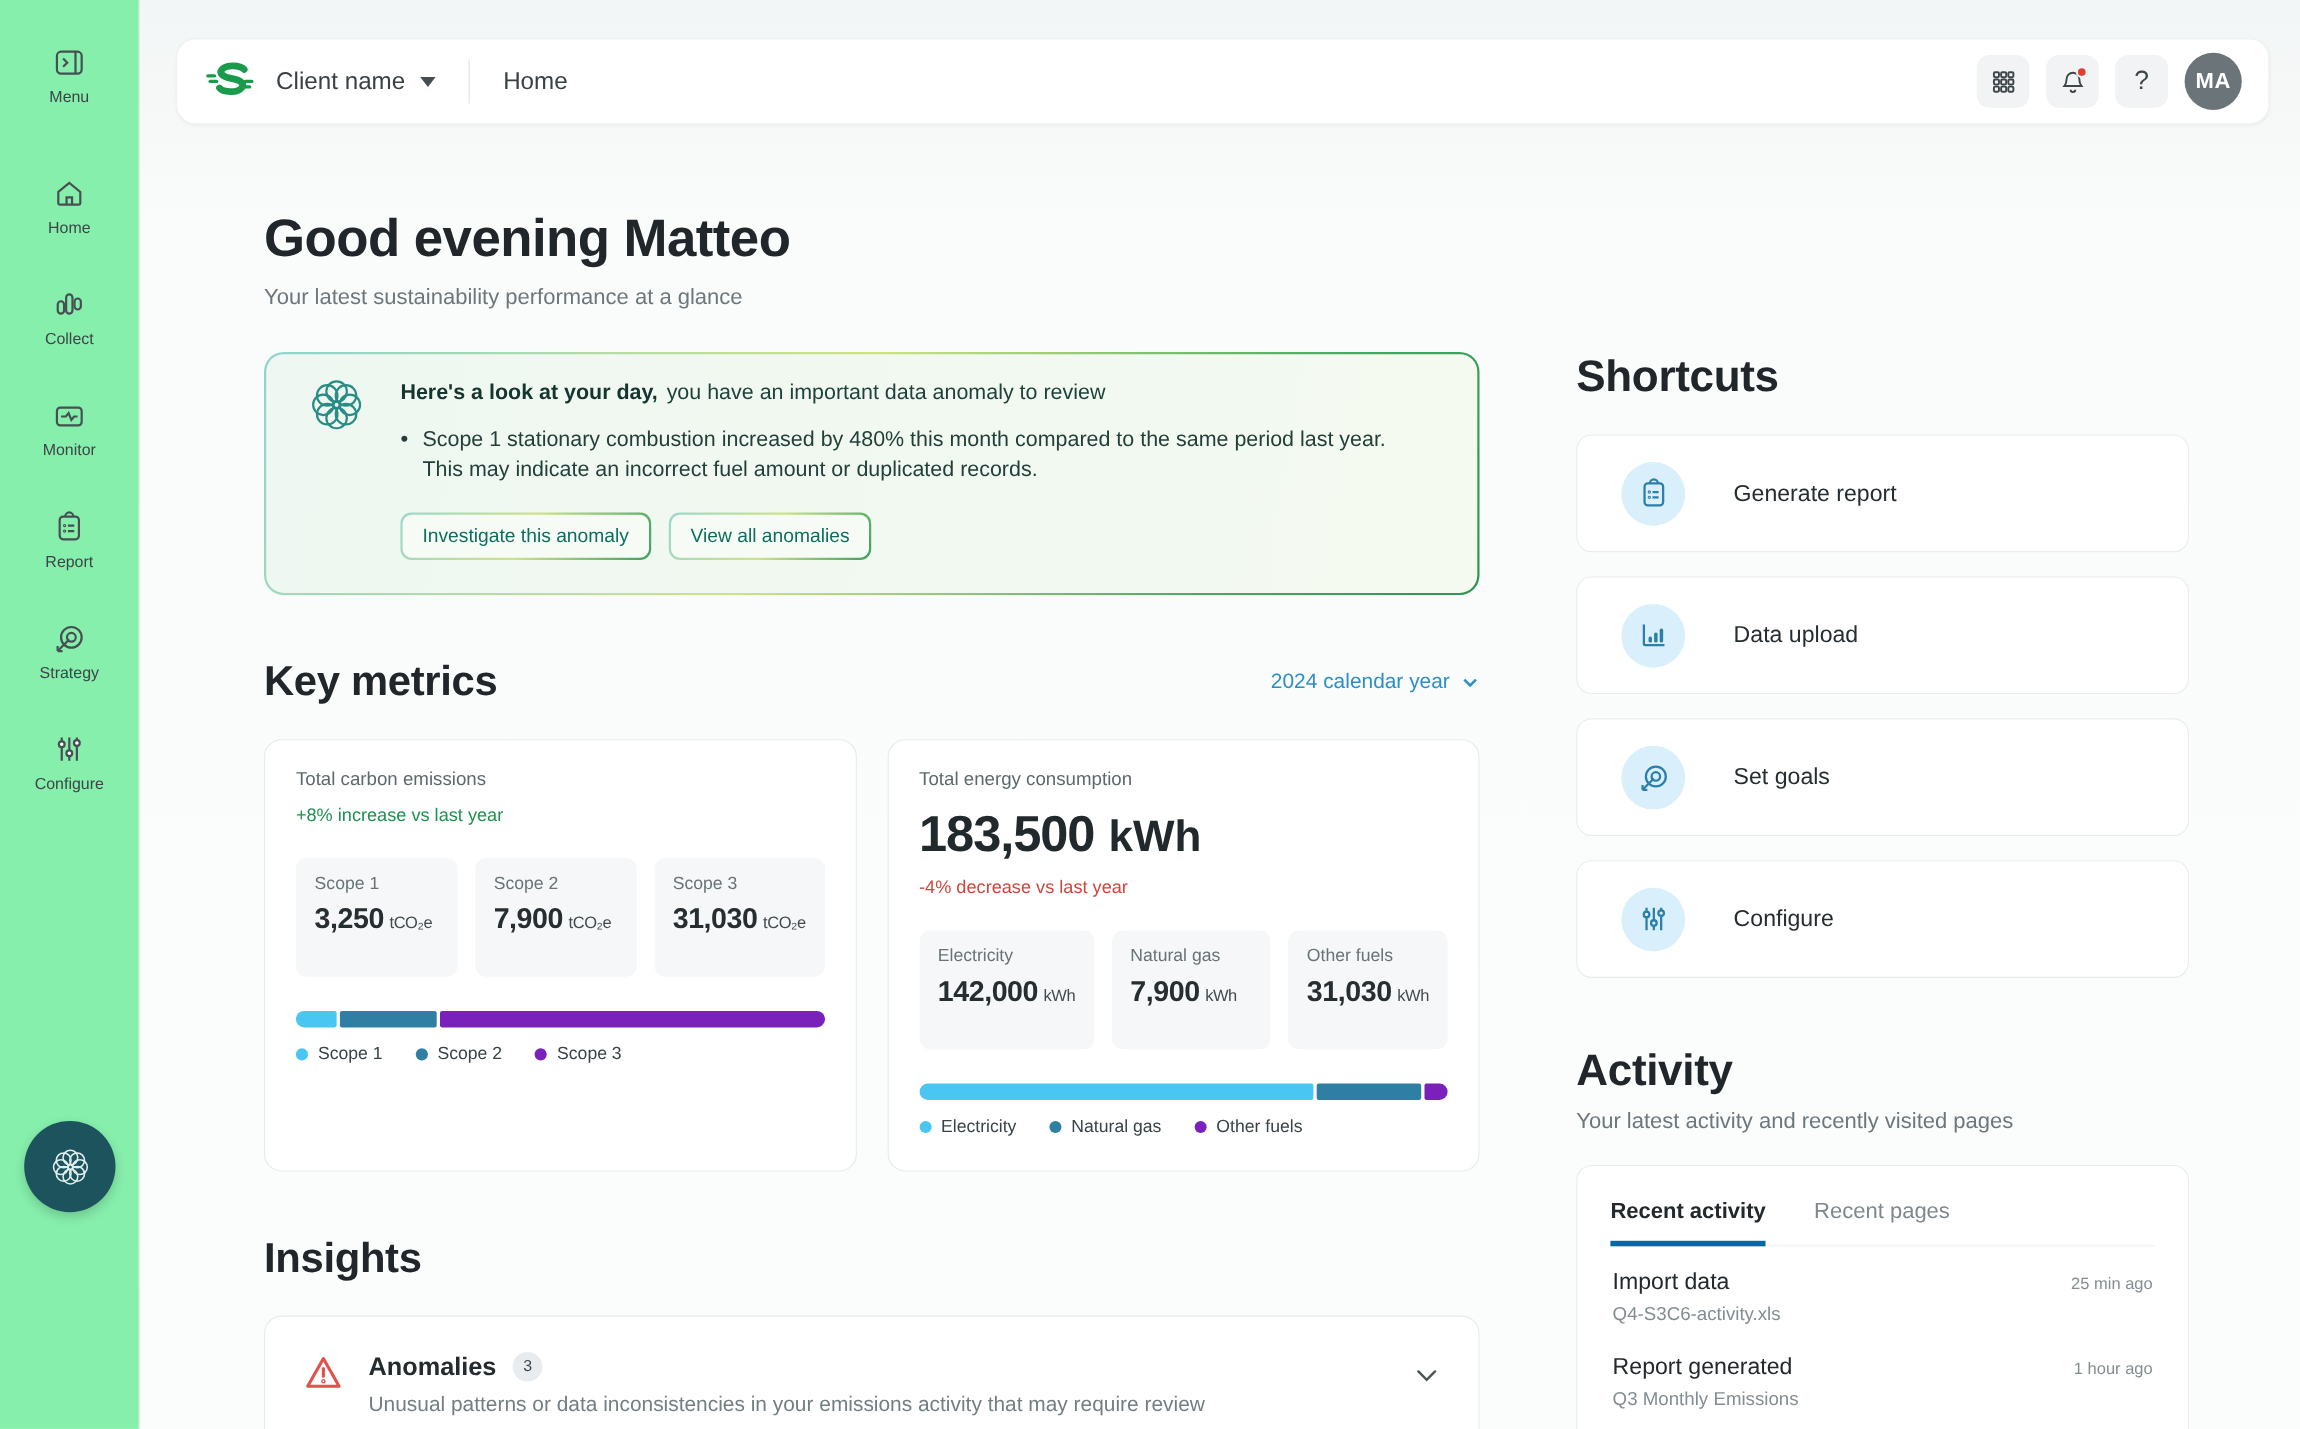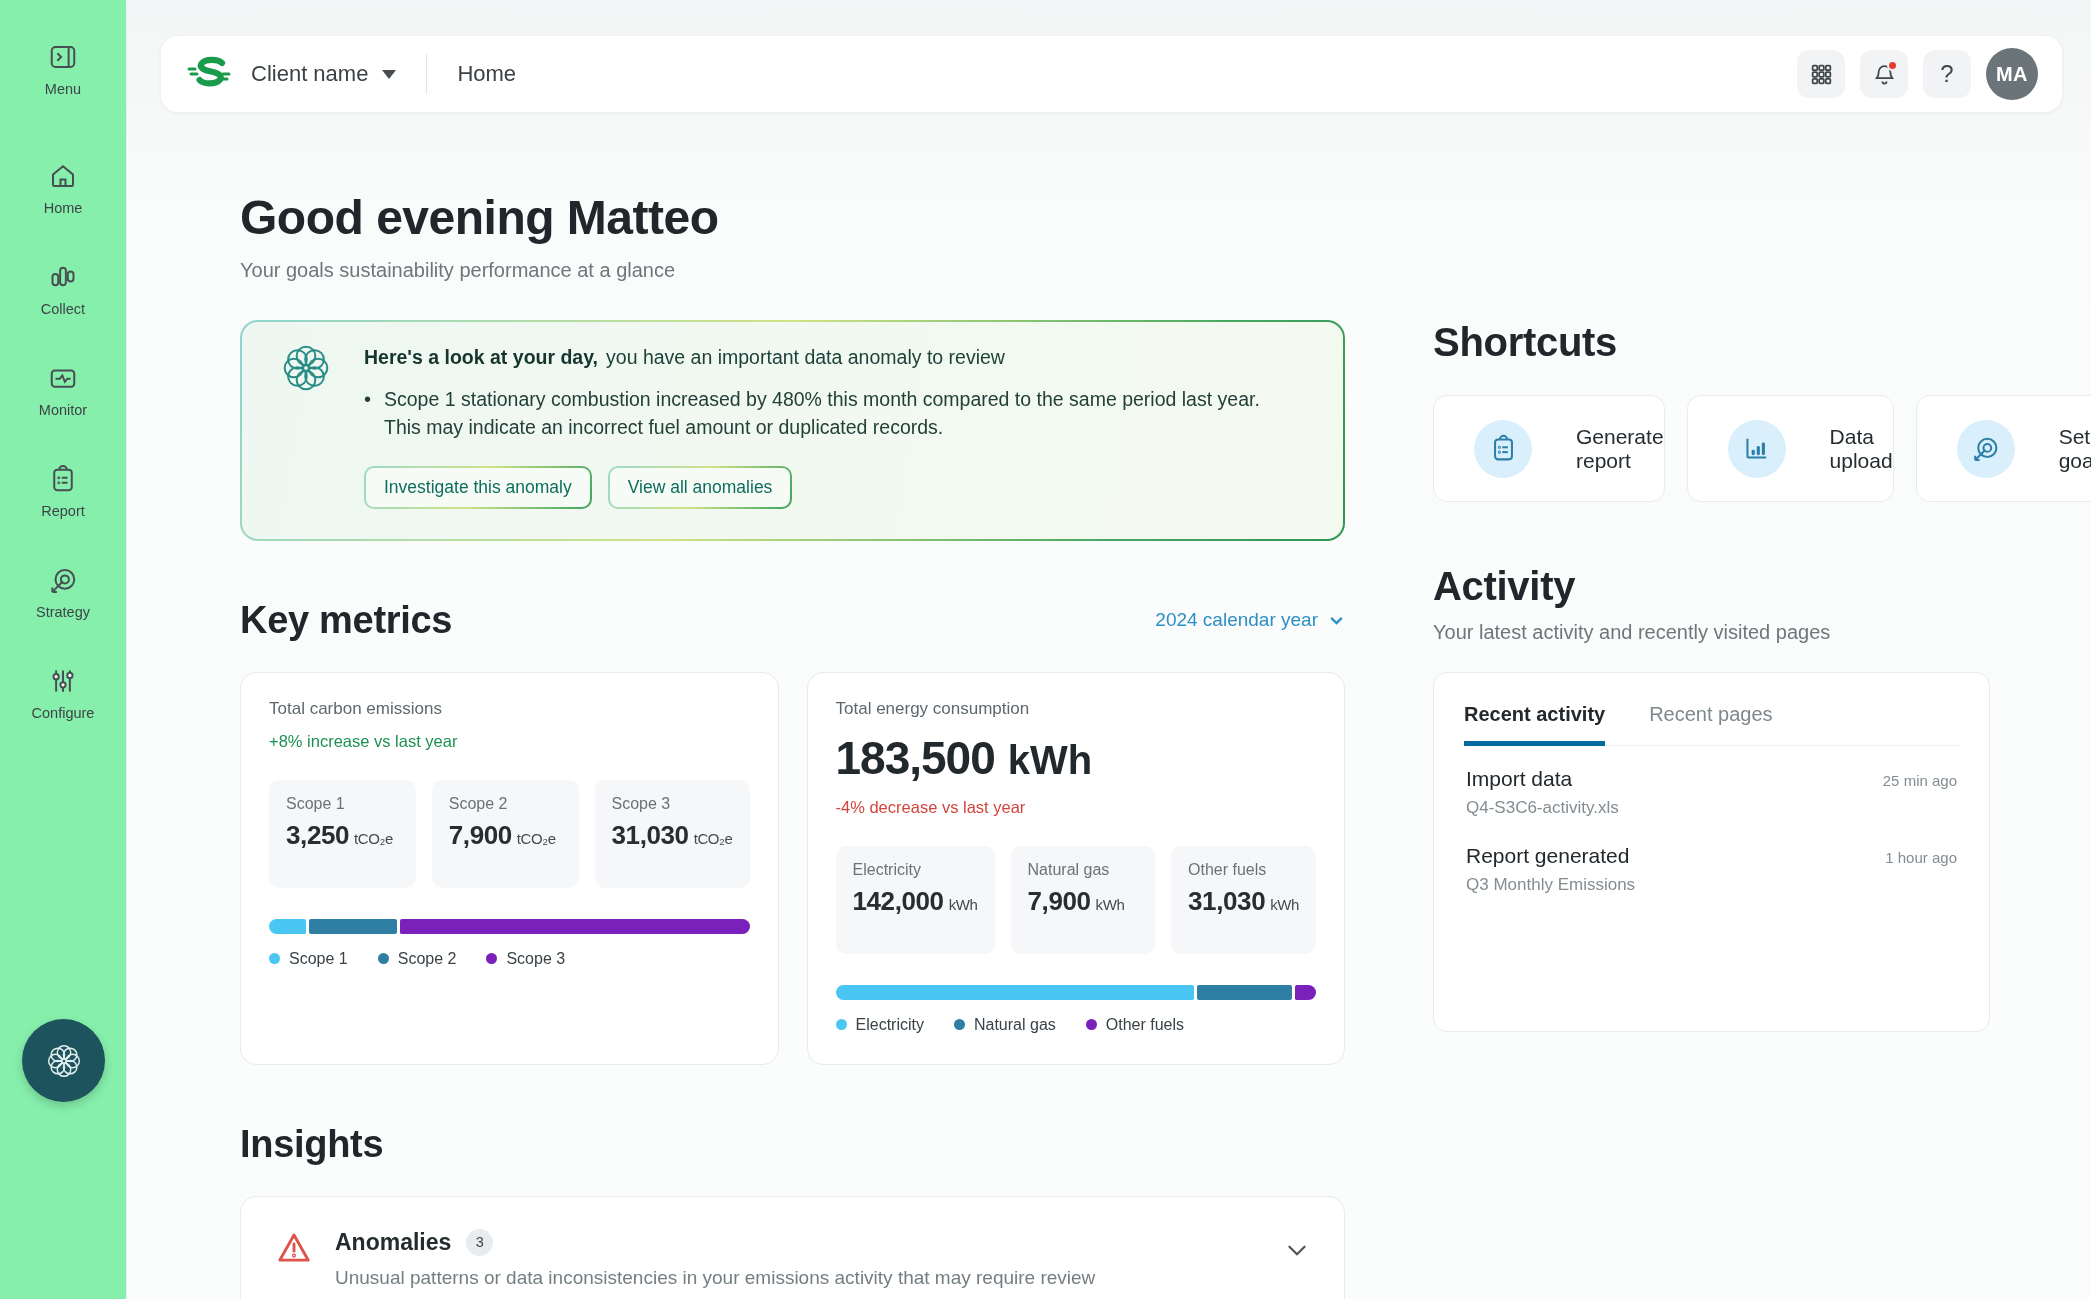--- a/index.html
+++ b/index.html
@@ -118,21 +118,21 @@
   .insights-body { flex:1; }
   .insights-title-row { display:flex; align-items:center; gap:15px; }
   .insights-title { font-size:23px; font-weight:600; color:#242b2e; }
   .badge { width:27px; height:27px; border-radius:50%; background:#e8ecee; color:#3c4549;
     font-size:14.5px; display:flex; align-items:center; justify-content:center; font-weight:500; }
   .insights-desc { margin-top:11px; font-size:19px; color:#747e82; }
   .insights-card .chev { margin-left:auto; padding-top:8px; }
   .chev svg { width:26px; height:26px; stroke:#4b5457; fill:none; stroke-width:2; }
 
   
-  .shortcut-list { margin-top:30px; display:flex; flex-direction:row; gap:22px; }
+  .shortcut-list { margin-top:30px; display:flex; flex-direction:column; gap:22px; }
   .shortcut { height:107px; background:#fff; border:1px solid #e9eced; border-radius:14px;
     display:flex; align-items:center; padding-left:40px; gap:44px; cursor:pointer; }
   .s-ico { width:58px; height:58px; border-radius:50%; background:#d9effb; color:#2d7fa9;
     display:flex; align-items:center; justify-content:center; flex-shrink:0; }
   .s-ico svg { width:29px; height:29px; stroke:#2d7fa9; fill:none; stroke-width:1.7; }
   .shortcut .lbl { font-size:21px; color:#262d30; font-weight:500; }
 
   .activity-head { margin-top:62px; }
   .act-sub { margin-top:12px; font-size:20px; color:#6d777b; }
   .act-card { margin-top:28px; background:#fff; border:1px solid #e9eced; border-radius:14px;
@@ -281,21 +281,21 @@
           <span>?</span>
         </button>
         <div class="avatar">MA</div>
       </div>
     </header>
 
     <div class="content">
 
       <div class="col-left">
         <h1 class="greeting">Good evening Matteo</h1>
-        <div class="greeting-sub">Your goals sustainability performance at a glance</div>
+        <div class="greeting-sub">Your latest sustainability performance at a glance</div>
 
         <div class="brief-border">
           <div class="brief">
             <svg class="flower" viewBox="0 0 48 48">
               <circle cx="24" cy="15" r="7"></circle>
                 <circle cx="30.4" cy="17.6" r="7"></circle>
               <circle cx="33" cy="24" r="7"></circle>
                 <circle cx="30.4" cy="30.4" r="7"></circle>
               <circle cx="24" cy="33" r="7"></circle>
                 <circle cx="17.6" cy="30.4" r="7"></circle>

